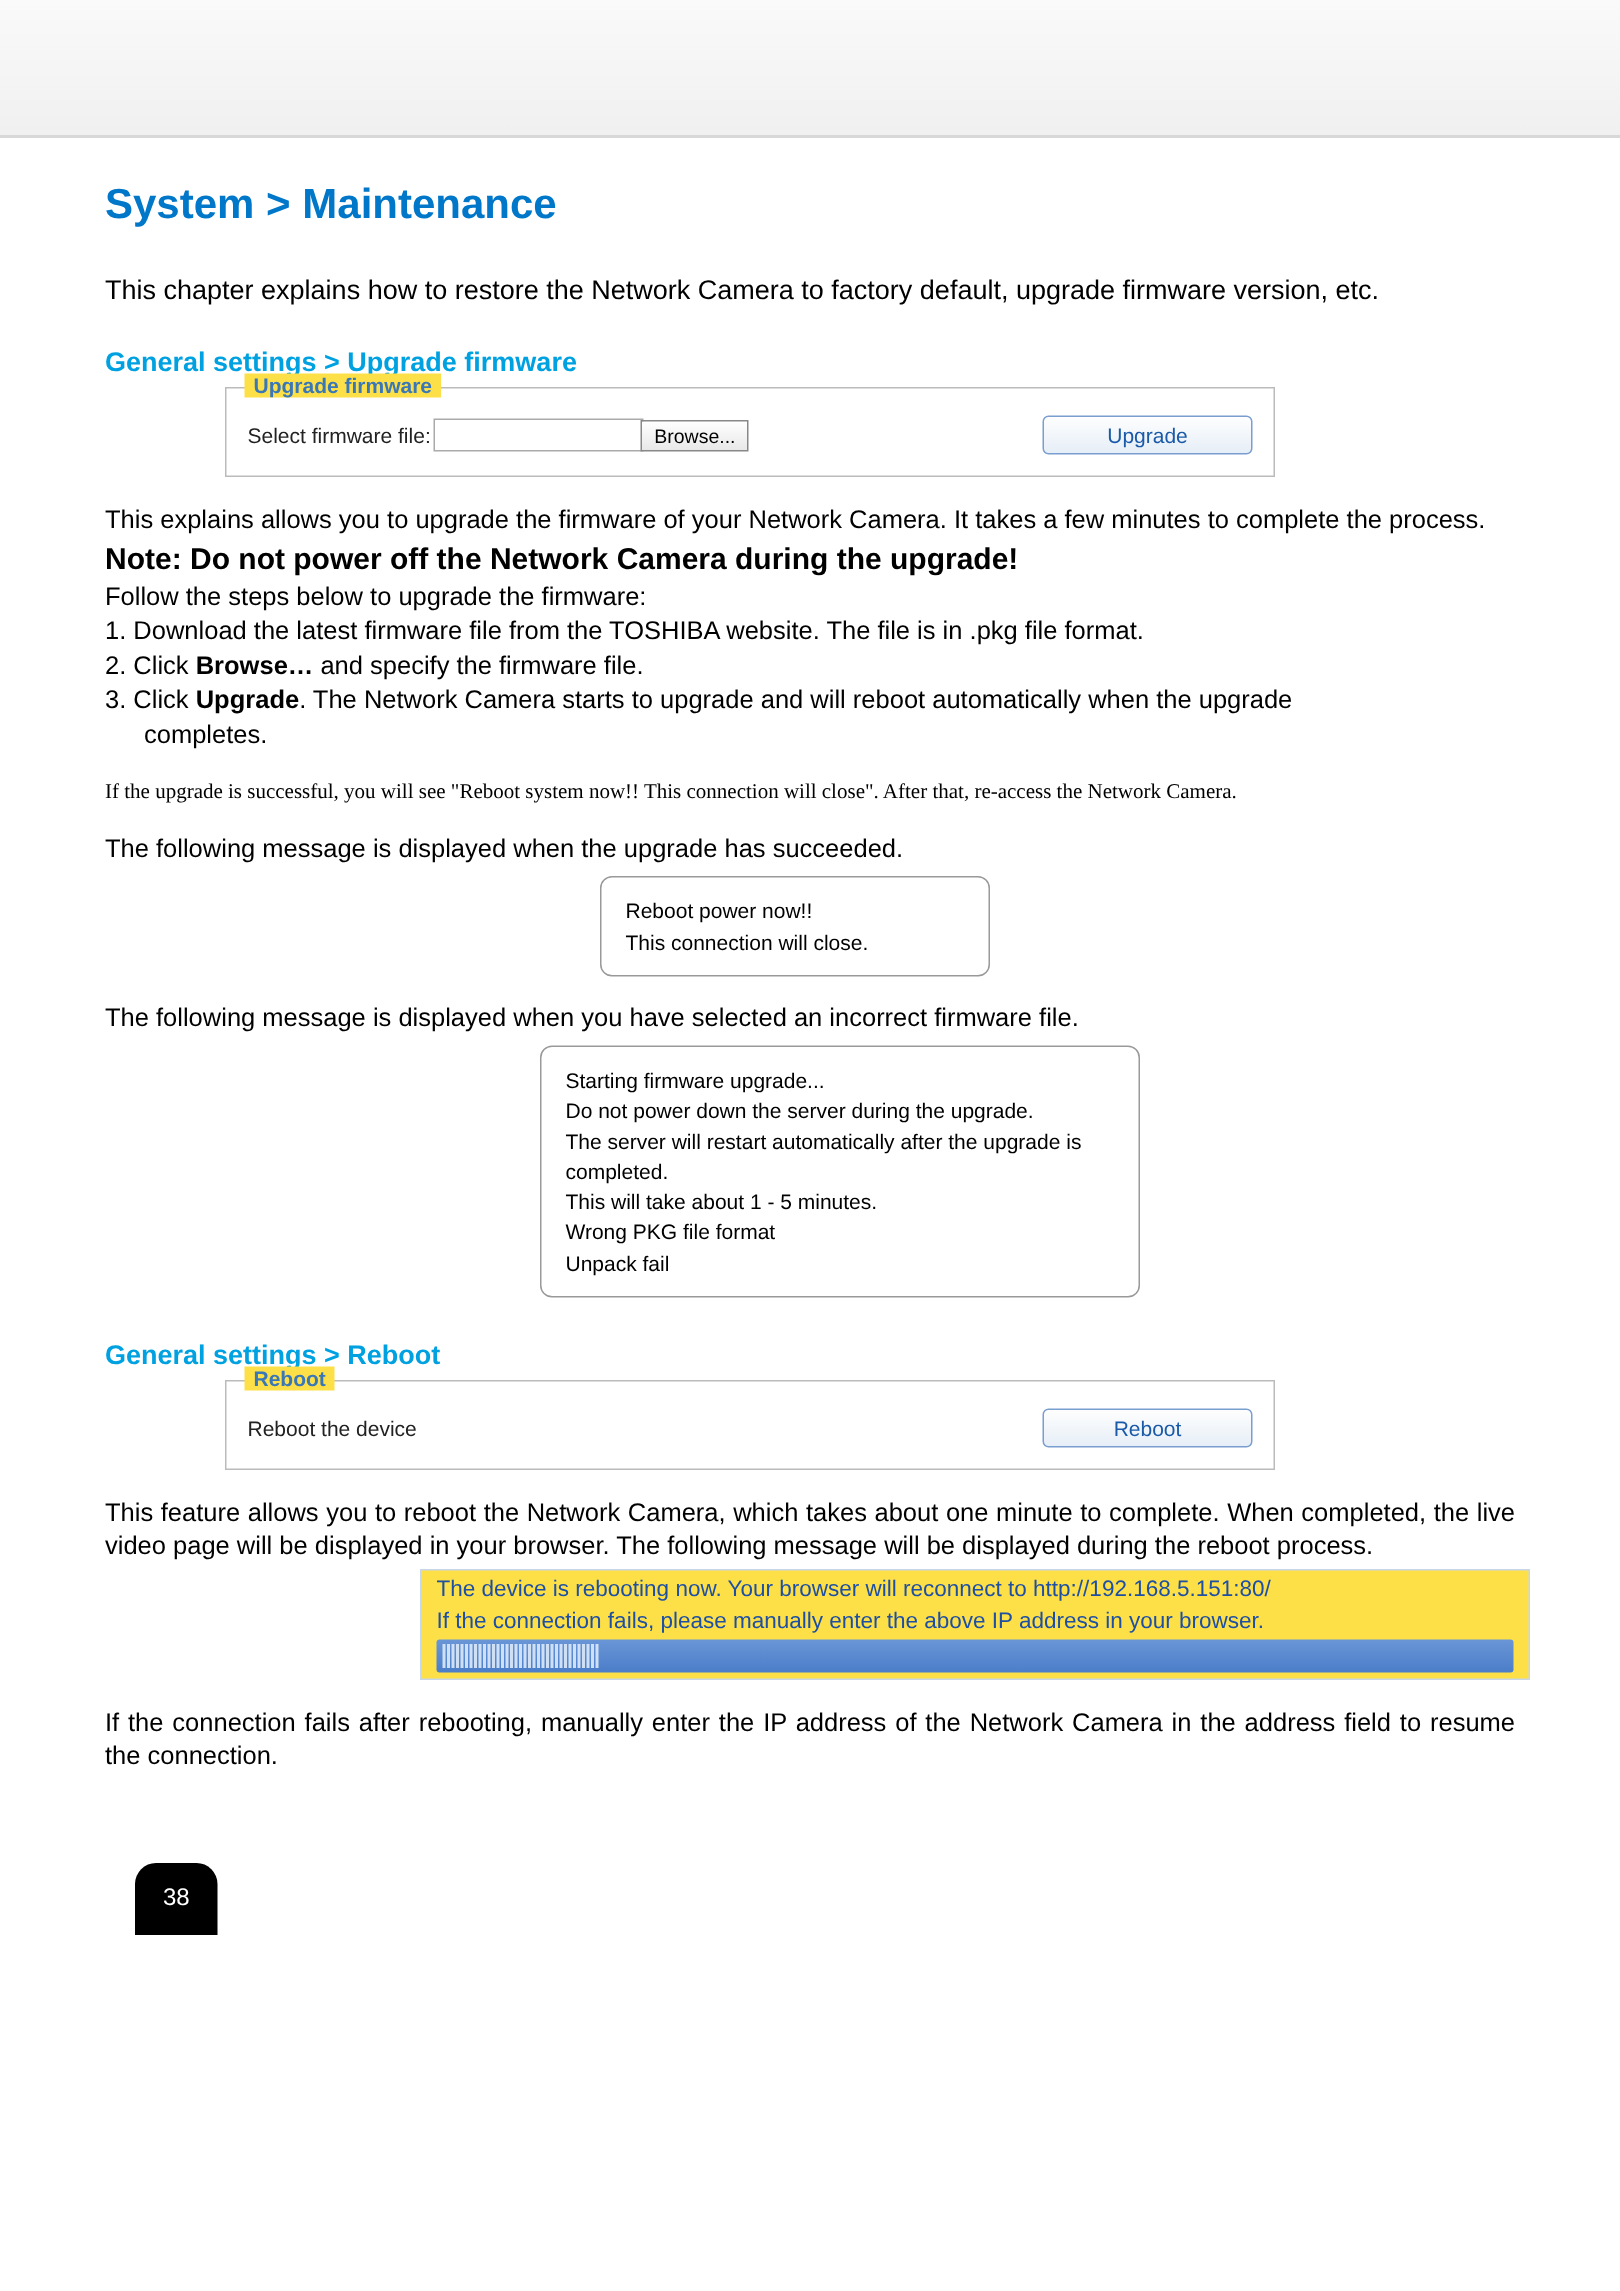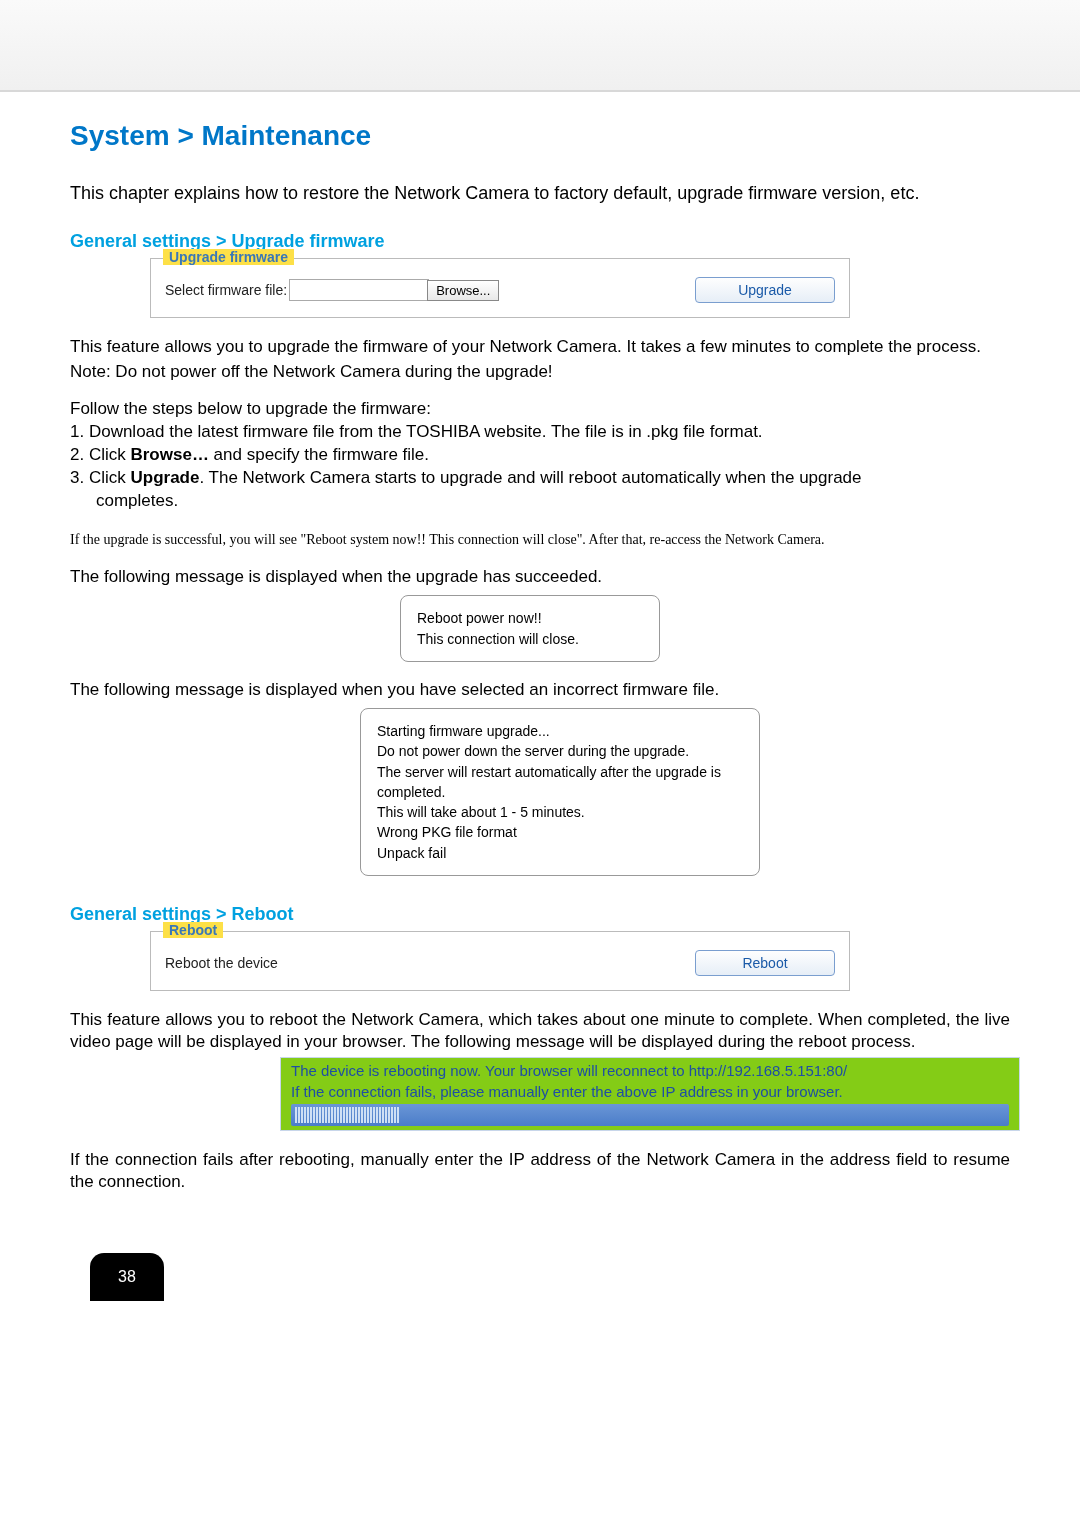--- a/index.html
+++ b/index.html
@@ -12,42 +12,42 @@
 
   .fieldset { position: relative; border: 1px solid #bbb; margin: 0 0 0 80px; width: 700px; padding: 18px 14px 14px 14px; margin-bottom: 18px; }
   .fieldset .legend { position: absolute; top: -10px; left: 12px; background: #fde047; padding: 0 6px; color: #3a77b7; font-size: 14px; font-weight: bold; }
   .fw-row { display: flex; align-items: center; gap: 0; }
   .fw-label { font-size: 14px; color: #222; }
   .file-slot { width: 140px; border: 1px solid #aaa; height: 22px; background: #fff; margin-left: 2px; }
   .browse-btn { font-size: 13px; padding: 2px 8px; border: 1px solid #888; border-radius: 0; background: linear-gradient(#fff,#e8e8e8); margin-left: -2px; }
   .action-btn { width: 140px; padding: 4px 0; border: 1px solid #7a9ecf; border-radius: 4px; background: linear-gradient(#fefefe,#e6eef7); color: #1a5aa8; font-size: 14px; margin-left: auto; cursor: pointer; }
 
   .body-text { font-size: 17px; text-align: justify; line-height: 1.3; margin-bottom: 4px; }
-  .bold-note { font-weight: normal; font-size: 17px; margin-bottom: 16px; }
+  .bold-note { font-weight: bold; font-size: 20px; margin-bottom: 2px; }
   .steps { font-size: 17px; line-height: 1.35; margin-bottom: 18px; }
   .steps .step { display: block; }
   .step-indent { padding-left: 26px; display: block; }
   .after-upg { font-size: 14px; text-align: justify; line-height: 1.3; margin-bottom: 18px; font-family: Liberation Serif, serif; }
   .succ-msg { font-size: 17px; margin-bottom: 8px; }
 
   .msg-box { border: 1px solid #999; border-radius: 8px; padding: 12px 16px; margin: 0 auto 18px auto; font-family: "Century Gothic", Futura, Arial, sans-serif; font-size: 14px; line-height: 1.45; }
   .msg-small { width: 260px; margin-left: 330px; }
   .msg-wide { width: 400px; margin-left: 290px; }
 
   .reboot-text { font-size: 17px; text-align: justify; line-height: 1.3; margin-bottom: 4px; }
 
-  .reboot-msg-wrap { margin-left: 210px; width: 740px; border: 1px solid #c8d6ea; padding: 4px 10px 4px 10px; background: #84cc16; margin-bottom: 18px; }
+  .reboot-msg-wrap { margin-left: 210px; width: 740px; border: 1px solid #c8d6ea; padding: 4px 10px 4px 10px; background: #fde047; margin-bottom: 18px; }
   .reboot-line { color: #1e4fa3; font-size: 15px; margin-bottom: 4px; }
   .progress { height: 22px; background: linear-gradient(#6a96d6,#4b7dc9); border-radius: 2px; position: relative; overflow: hidden; margin-top: 4px; }
   .progress .stripes { position: absolute; left: 4px; top: 3px; height: 16px; width: 130px; }
   .stripe { display: inline-block; width: 2px; height: 16px; background: #cfe0f5; margin-right: 1px; }
 
   .footer-text { font-size: 17px; text-align: justify; line-height: 1.3; margin-bottom: 60px; }
 
-  .page-num { width: 74px; height: 48px; background: #000; border-radius: 14px 14px 0 0; color: #fff; display: flex; align-items: center; justify-content: center; font-size: 16px; margin-left: 20px; }
+  .page-num { width: 55px; height: 48px; background: #000; border-radius: 14px 14px 0 0; color: #fff; display: flex; align-items: center; justify-content: center; font-size: 16px; margin-left: 20px; }
 </style>
 </head>
 <body>
 
 <div class="top-bar"></div>
 
 <div class="page">
 
   <h1 class="crumb">System &gt; Maintenance</h1>
 
@@ -58,21 +58,21 @@
   <div class="fieldset">
     <span class="legend">Upgrade firmware</span>
     <div class="fw-row">
       <span class="fw-label">Select firmware file:</span>
       <span class="file-slot"></span>
       <button class="browse-btn">Browse...</button>
       <button class="action-btn">Upgrade</button>
     </div>
   </div>
 
-  <p class="body-text">This feature allows you to upgrade the firmware of your Network Camera. It takes a few minutes to complete the process.</p>
+  <p class="body-text">This explains allows you to upgrade the firmware of your Network Camera. It takes a few minutes to complete the process.</p>
   <p class="bold-note">Note: Do not power off the Network Camera during the upgrade!</p>
 
   <div class="steps">
     <span class="step">Follow the steps below to upgrade the firmware:</span>
     <span class="step">1. Download the latest firmware file from the TOSHIBA website. The file is in .pkg file format.</span>
     <span class="step">
       <span>2. Click </span><strong>Browse…</strong><span> and specify the firmware file.</span>
     </span>
     <span class="step">
       <span>3. Click </span><strong>Upgrade</strong><span>. The Network Camera starts to upgrade and will reboot automatically when the upgrade</span>

